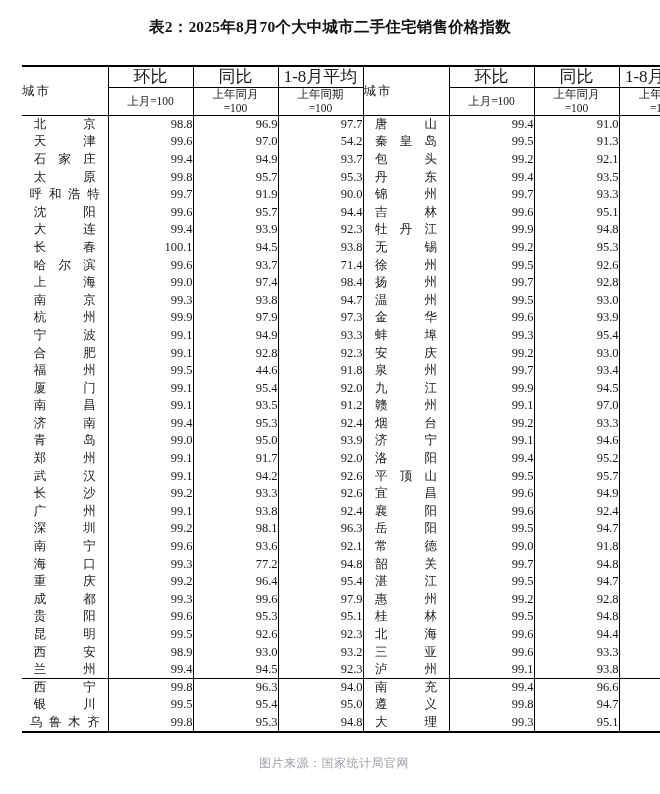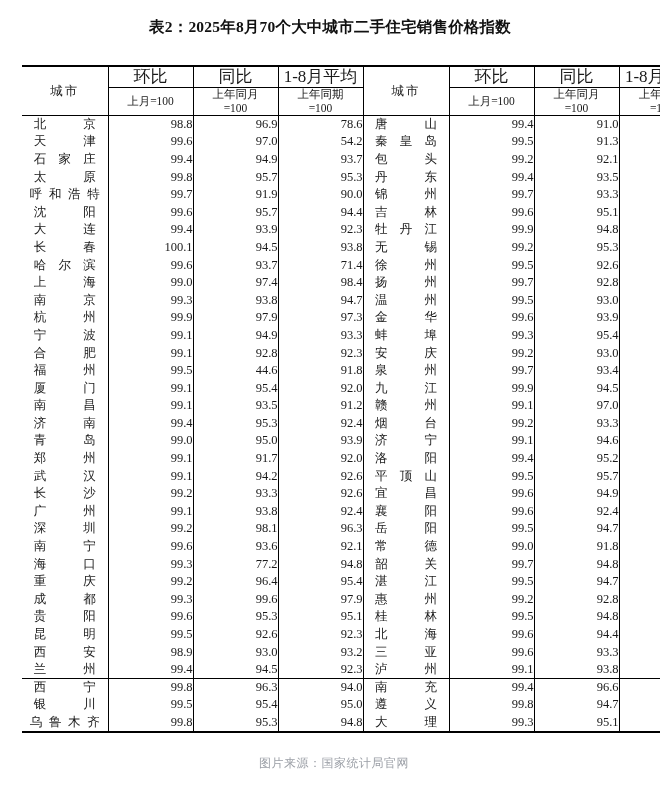--- a/index.html
+++ b/index.html
@@ -74,21 +74,20 @@
     white-space: nowrap;
   }
   .hcell-sub {
     text-align: center;
     font-size: 11.5px;
     line-height: 13.5px;
     padding: 2px 0 3px 0;
     white-space: nowrap;
   }
   .hcity {
-    text-align: center;
     font-size: 12.5px;
     letter-spacing: 2px;
   }
   .hdr-mid td { border-bottom: 1px solid #000; }
 
   
   tr.drow td { height: 17.6px; }
   td.city {
     text-align: center;
     font-size: 12.5px;
@@ -182,21 +181,21 @@
       <tbody id="tbody">
           <tr class="drow">
             <td class="city ">
               <span class="cname">
                 <span>北</span>
                 <span>京</span>
               </span>
             </td>
             <td class="num vl">98.8</td>
             <td class="num vl">96.9</td>
-            <td class="num vl vr">78.6</td>
+            <td class="num vl vr">97.7</td>
             <td class="city ">
               <span class="cname">
                 <span>唐</span>
                 <span>山</span>
               </span>
             </td>
             <td class="num vl">99.4</td>
             <td class="num vl">91.0</td>
             <td class="num vl">89.4</td>
           </tr>

